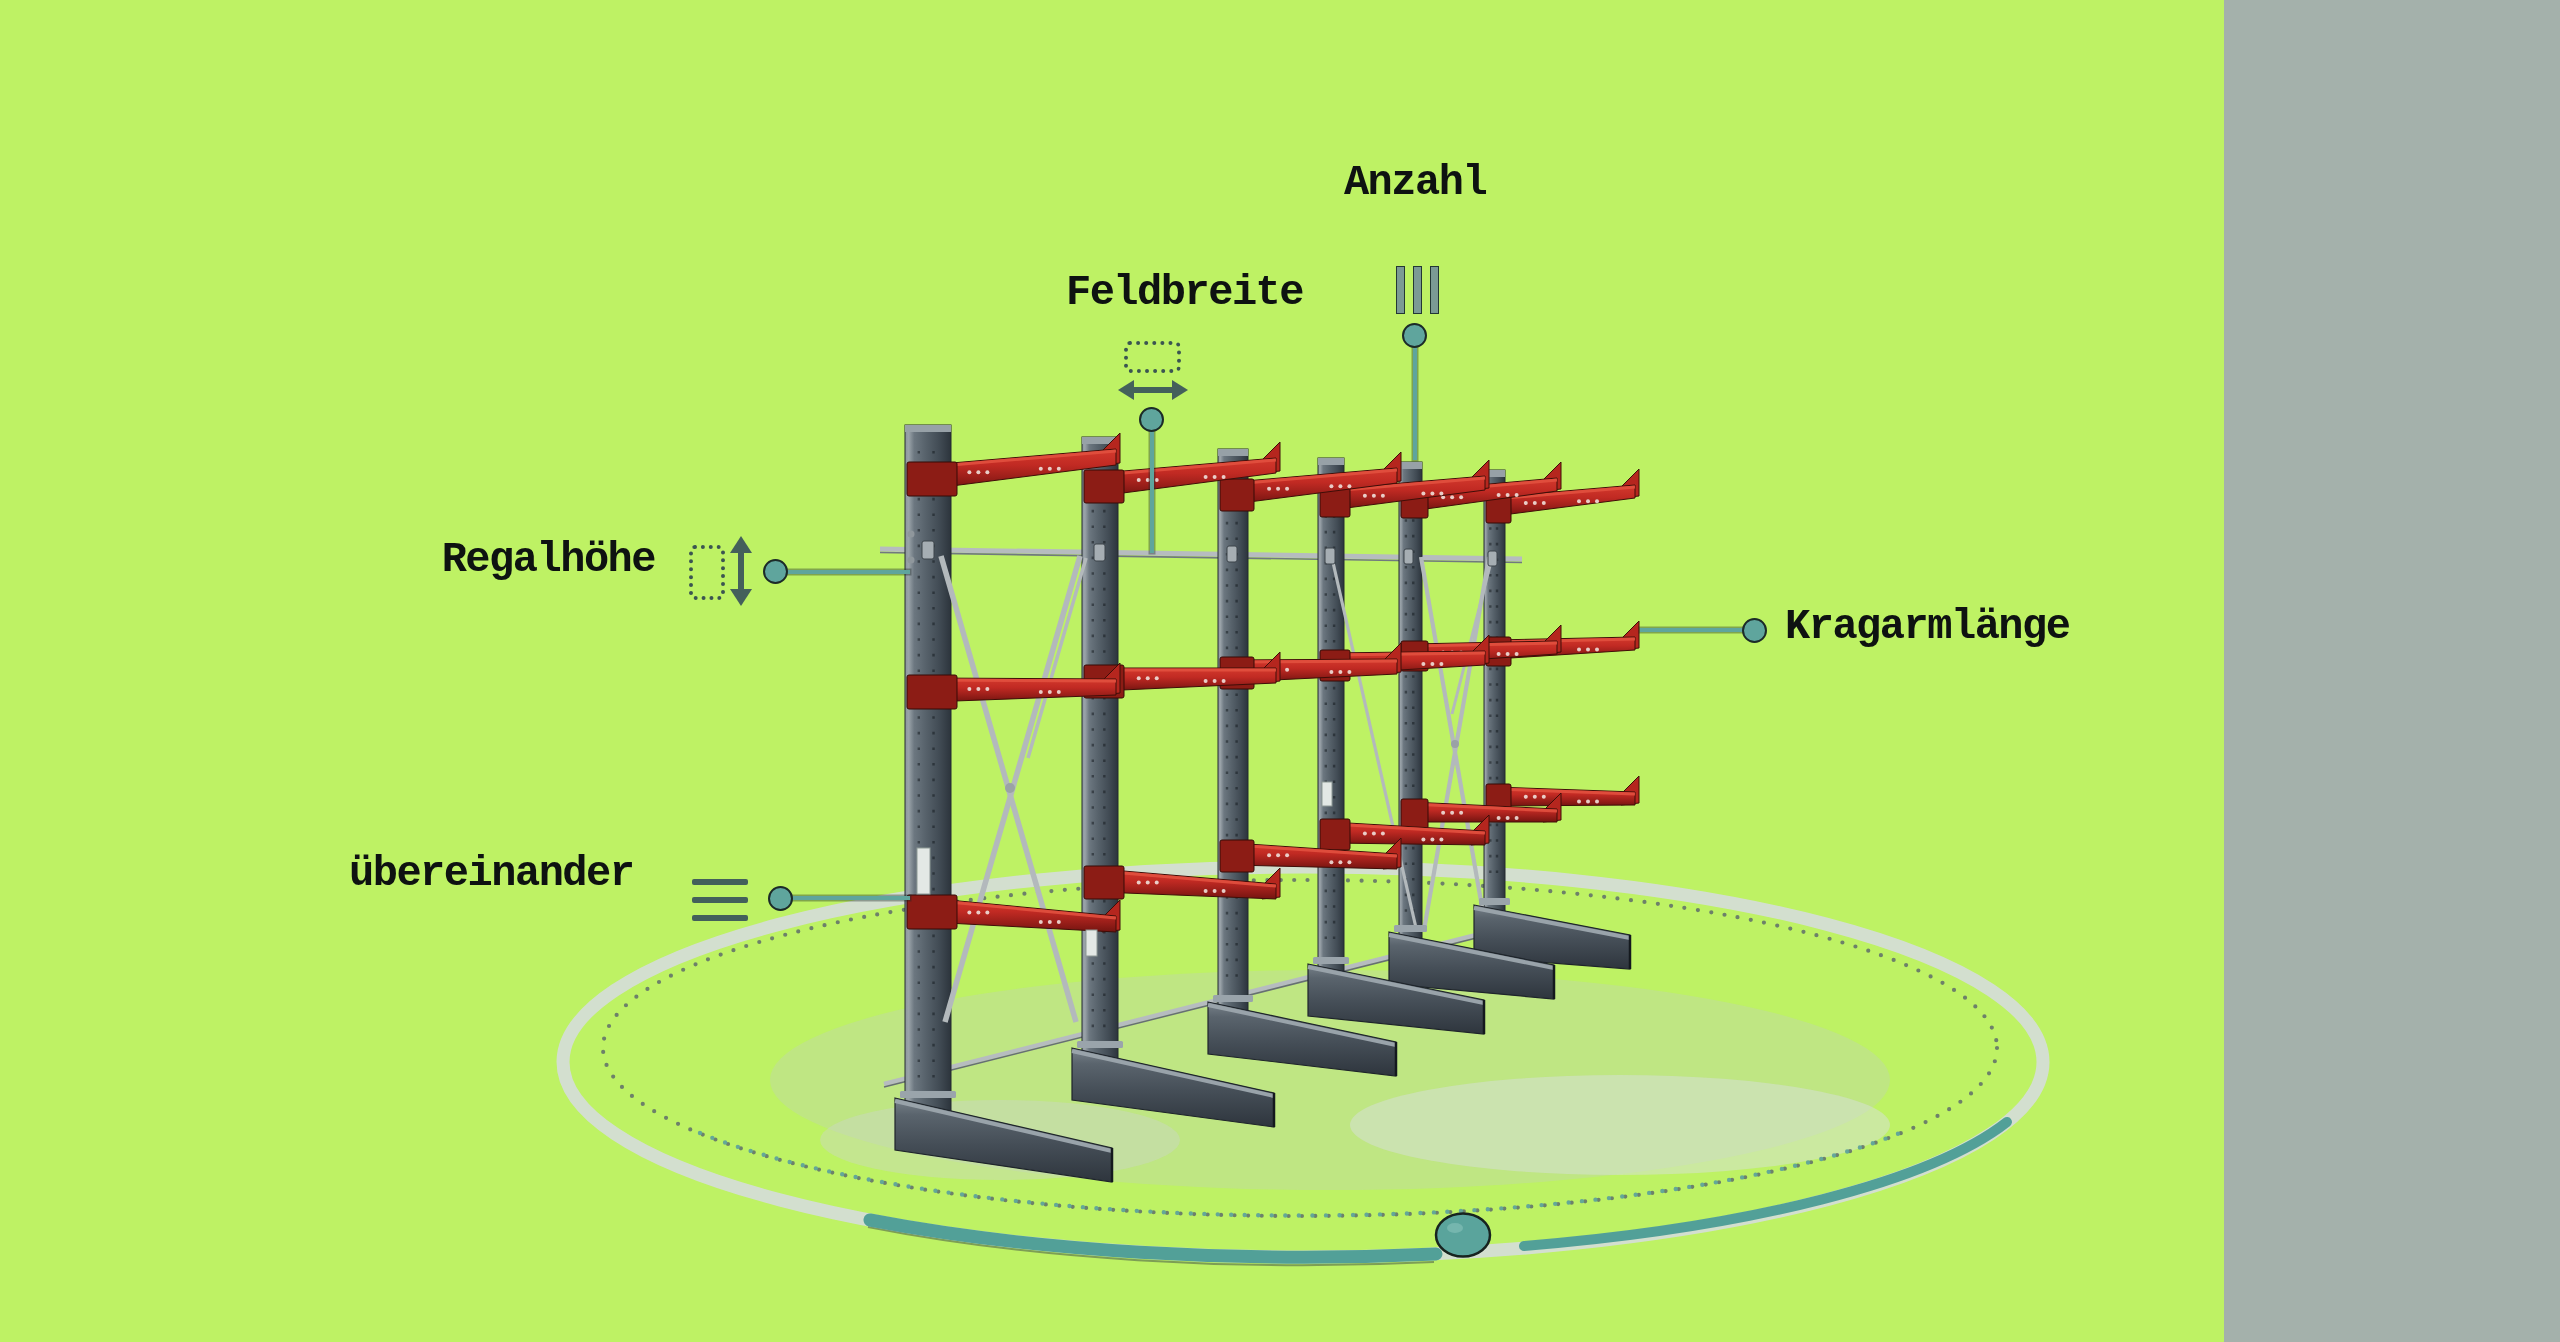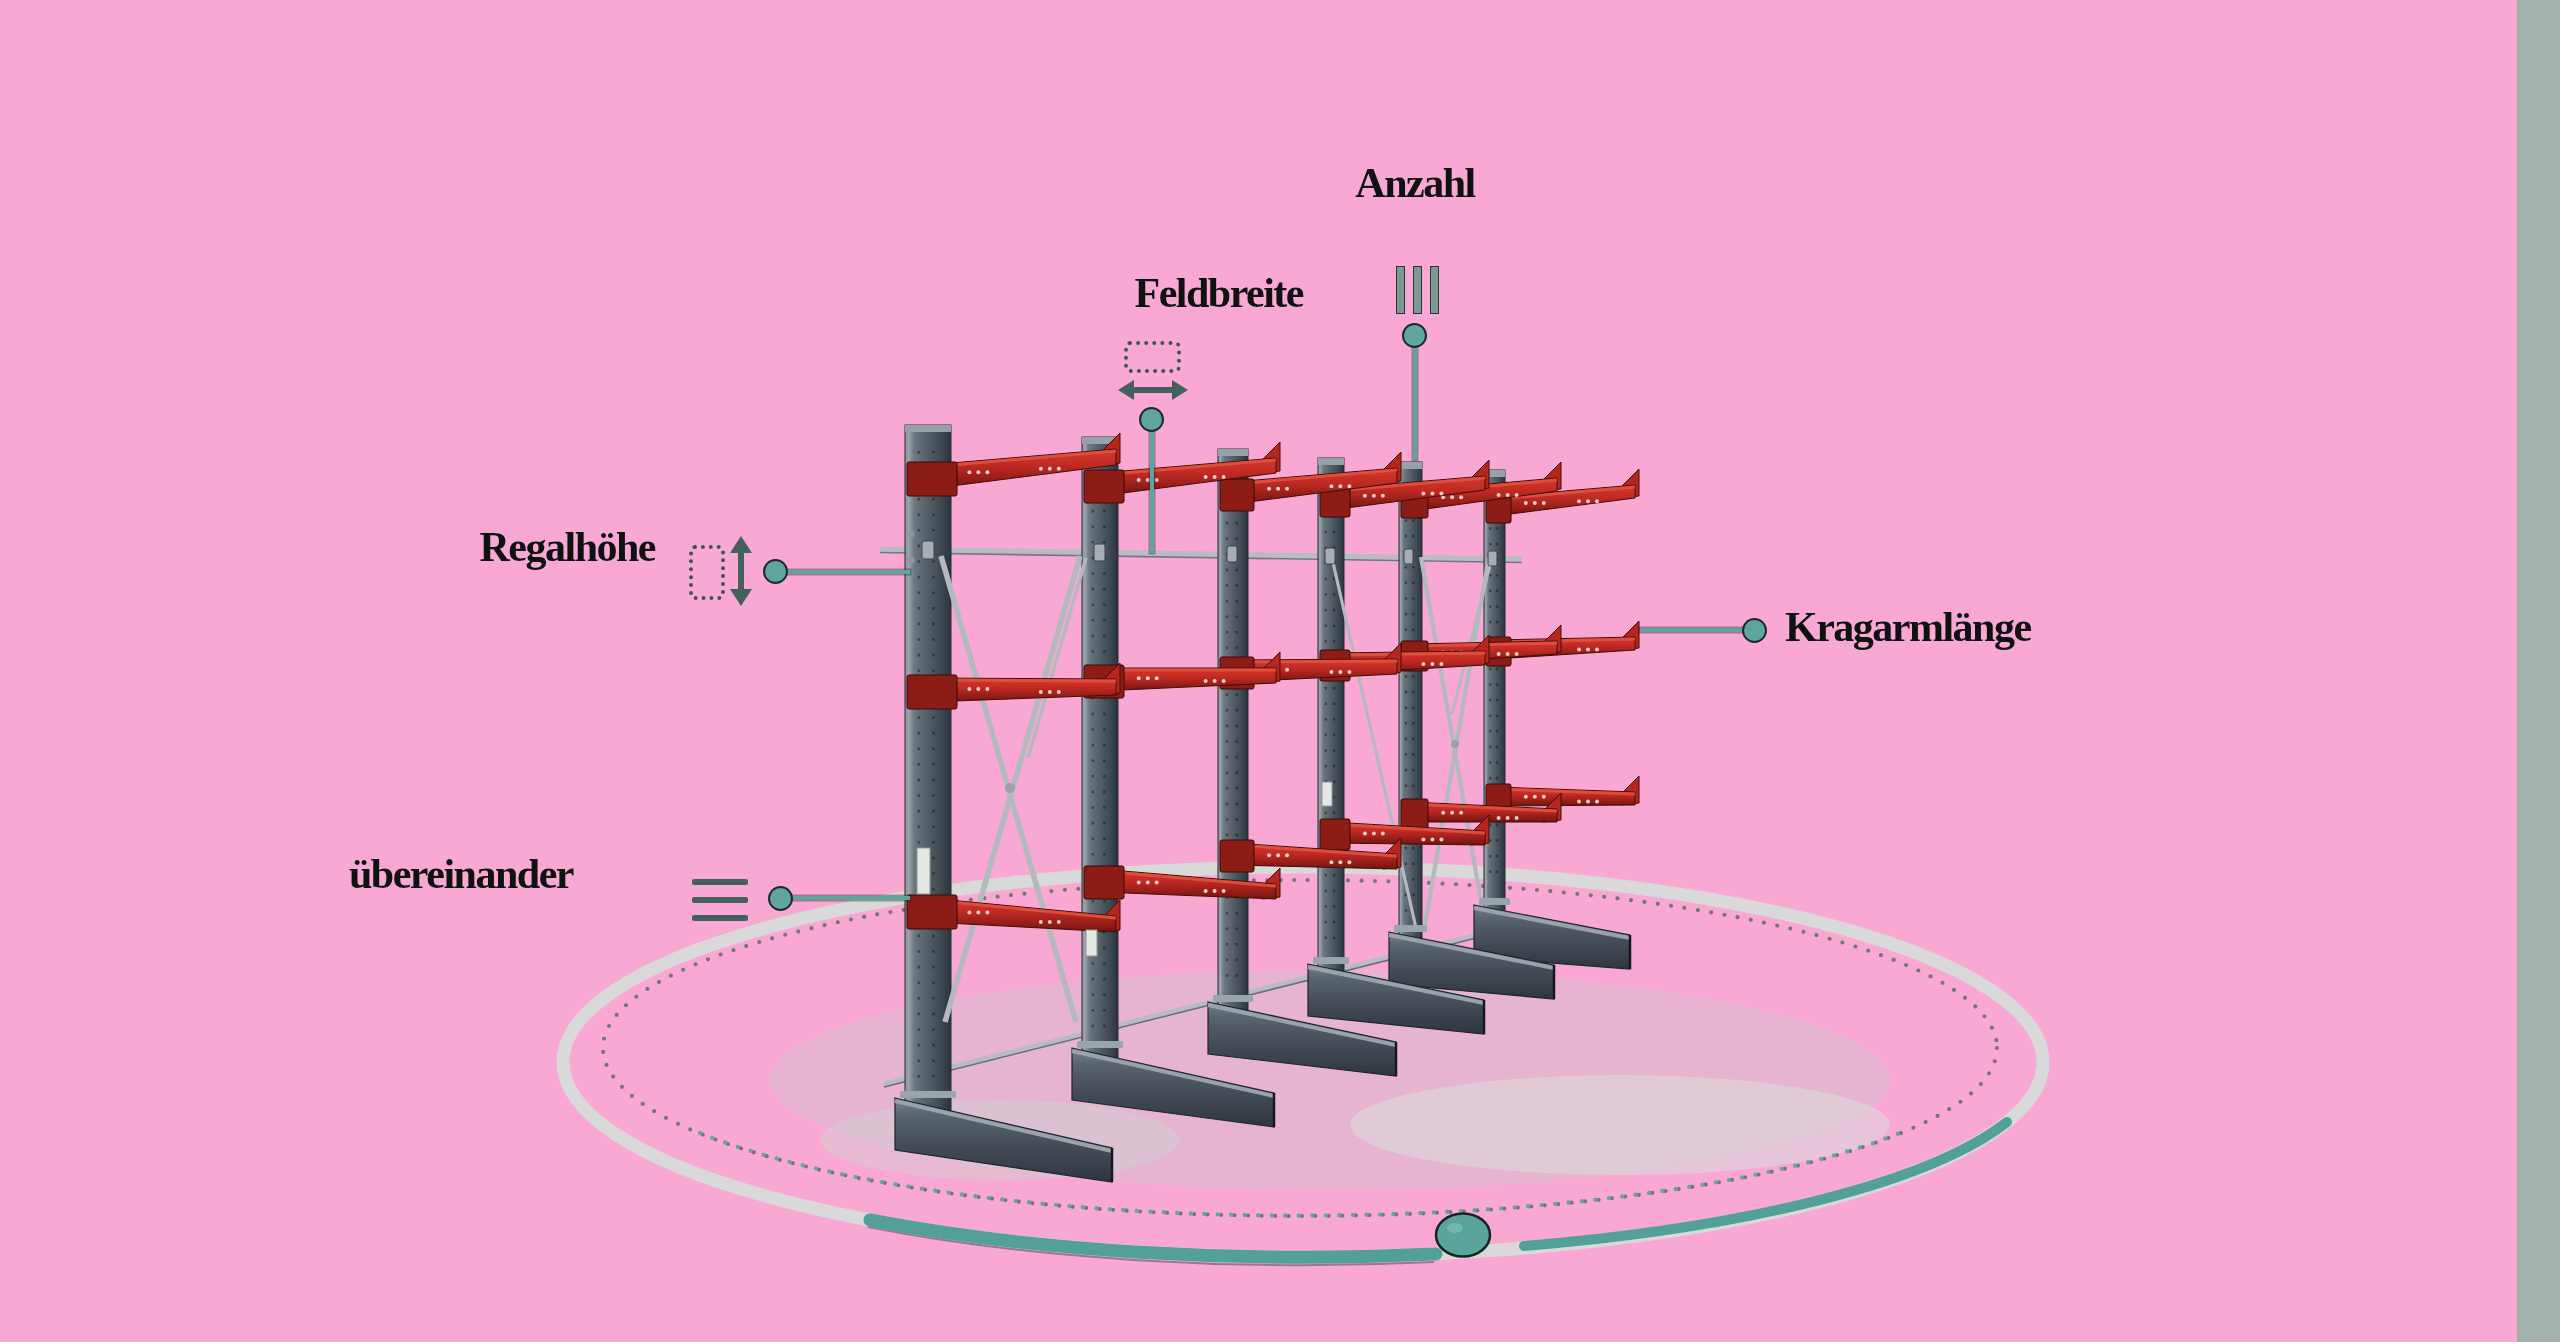--- a/index.html
+++ b/index.html
@@ -1,17 +1,17 @@
 <!DOCTYPE html>
 <html><head>
 <meta charset="utf-8">
 <style>
   html,body{margin:0;padding:0;background:#a4b1ab;}
-  .canvas{position:relative;width:2517px;height:1342px;background:#f9a8d4;overflow:hidden;
-          font-family:Liberation Serif, serif;}
+  .canvas{position:relative;width:2224px;height:1342px;background:#bef264;overflow:hidden;
+          font-family:Liberation Mono, monospace;}
   svg.scene{position:absolute;left:0;top:0;}
   .label{position:absolute;color:#0e1211;font-weight:700;font-size:42px;line-height:48px;
          letter-spacing:-1.5px;white-space:nowrap;}
   .label.center{text-align:center;}
   .label.right{text-align:right;}
   .dot{position:absolute;width:25px;height:25px;border-radius:50%;background:#5fa59d;
        border:2px solid #1c2b28;box-sizing:border-box;}
   .cline{position:absolute;background:#5fa59d;box-shadow:0 0 0 1.5px rgba(25,40,37,.38);}
   .dotted-rect{position:absolute;border:4px dotted #3b5551;background:transparent;box-sizing:border-box;}
   .hbar{position:absolute;background:#44605b;border-radius:2px;}
@@ -371,21 +371,21 @@
     <div class="hbar" style="left:692px;top:897px;width:56px;height:6px;"></div>
     <div class="hbar" style="left:692px;top:915px;width:56px;height:6px;"></div>
   </div>
 
   <div class="label center" style="left:1215px;top:159px;width:400px;">
     <div>Anzahl</div>
   </div>
 
   <div class="label center" style="left:1003px;top:269px;width:300px;text-align:right;">Feldbreite</div>
 
-  <div class="label right" style="left:305px;top:523px;width:350px;">Regalhöhe</div>
+  <div class="label right" style="left:305px;top:536px;width:350px;">Regalhöhe</div>
 
   <div class="label" style="left:1785px;top:603px;">Kragarmlänge</div>
 
   <div class="label" style="left:349px;top:850px;">
     <div>übereinander</div>
   </div>
 
 </div>
 
 </body></html>

